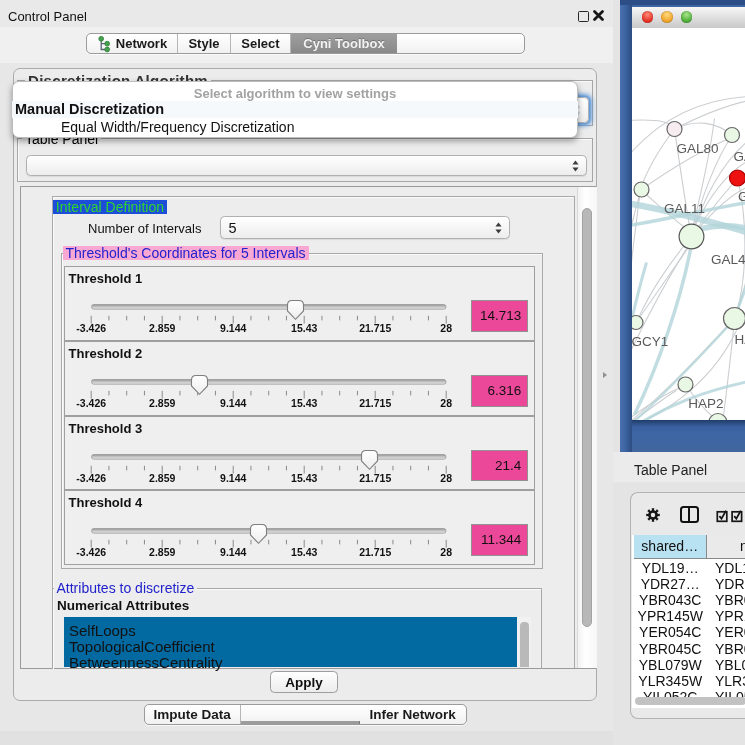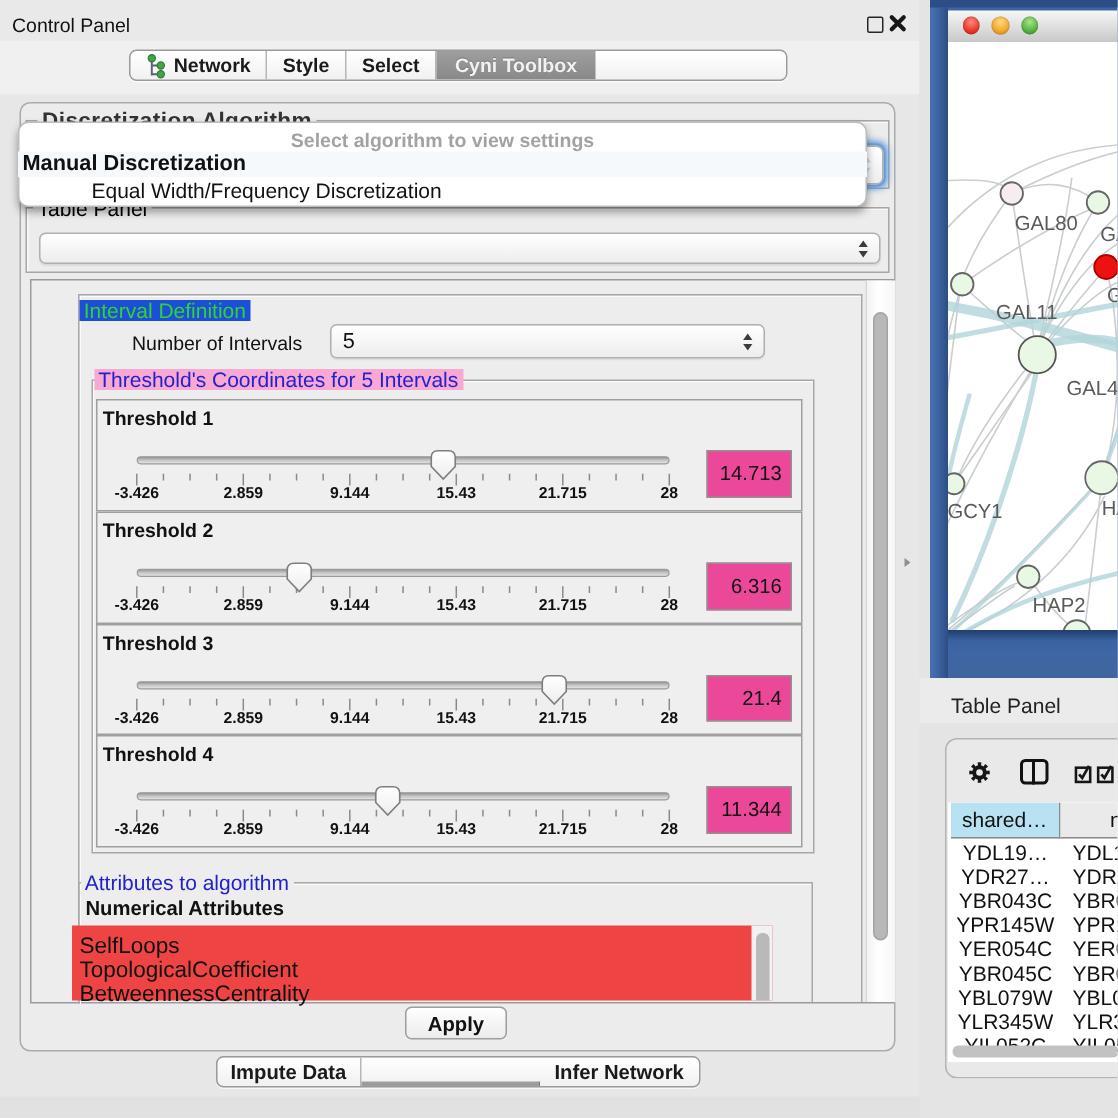--- a/index.html
+++ b/index.html
@@ -284,23 +284,23 @@
           <text x="310.2" y="64.8">21.715</text>
           <text x="381.2" y="64.8">28</text>
         </g>
         <path d="M185.5,44 L185.5,38 Q185.5,33.5 190,33.5 L197,33.5 Q201.5,33.5 201.5,38 L201.5,44 L193.5,52.3 L185.5,44 Z" fill="url(#th3)" stroke="#7e7e7e" stroke-width="1.1"></path>
       </svg>
       <div class="vbox">11.344</div>
     </div>
   </div>
 
 <div class="abs" style="left:52.3px;top:588px;width:490.2px;height:81px;border:1px solid #a8a8a8;border-bottom:none;box-sizing:border-box;box-shadow:inset 1px 1px 0 #fbfbfb;"></div>
-<div class="tb-label" style="left:53.5px;top:581px;color:#2222cc;background:#ededed;">Attributes to algorithm</div>
+<div class="tb-label" style="left:53.5px;top:581px;color:#2222cc;background:#ededed;">Attributes to discretize</div>
 <div class="abs" style="left:57px;top:598px;font-size:13.5px;font-weight:bold;color:#111;">Numerical Attributes</div>
-<div class="abs" style="left:48px;top:617px;width:467px;height:50px;background:#ef4444;">
+<div class="abs" style="left:64px;top:617px;width:467px;height:50px;background:#0369a1;">
   <div style="position:absolute;left:5px;top:5px;font-size:15px;color:#111;">SelfLoops</div>
   <div style="position:absolute;left:5px;top:37px;font-size:15px;color:#111;">BetweennessCentrality</div>
   <div style="position:absolute;left:5px;top:21px;font-size:15px;color:#111;">TopologicalCoefficient</div>
   <div style="position:absolute;left:452.5px;top:0;width:14.5px;height:50px;background:#f1f1f1;"></div>
   <div style="position:absolute;left:456px;top:5px;width:8.5px;height:45px;background:#b9b9b9;border-radius:4px 4px 0 0;"></div>
 </div>
 
 <div class="abs" style="left:576.5px;top:187px;width:19px;height:481px;background:linear-gradient(90deg,#f2f2f2,#ffffff 40%,#f6f6f6);border-left:1px solid #d9d9d9;"></div>
 <div class="abs" style="left:582px;top:208px;width:10px;height:419px;background:#b8b8b8;border:1px solid #a3a3a3;border-radius:5.5px;box-sizing:border-box;"></div>
 

